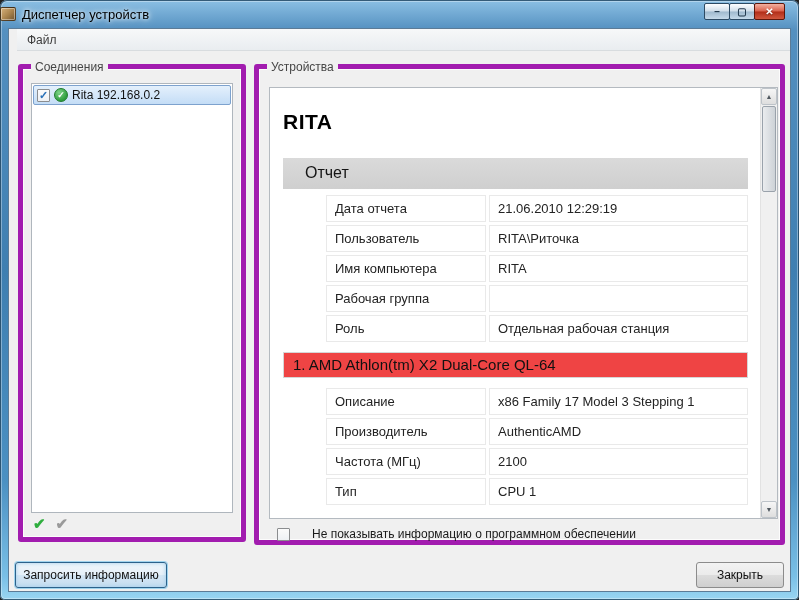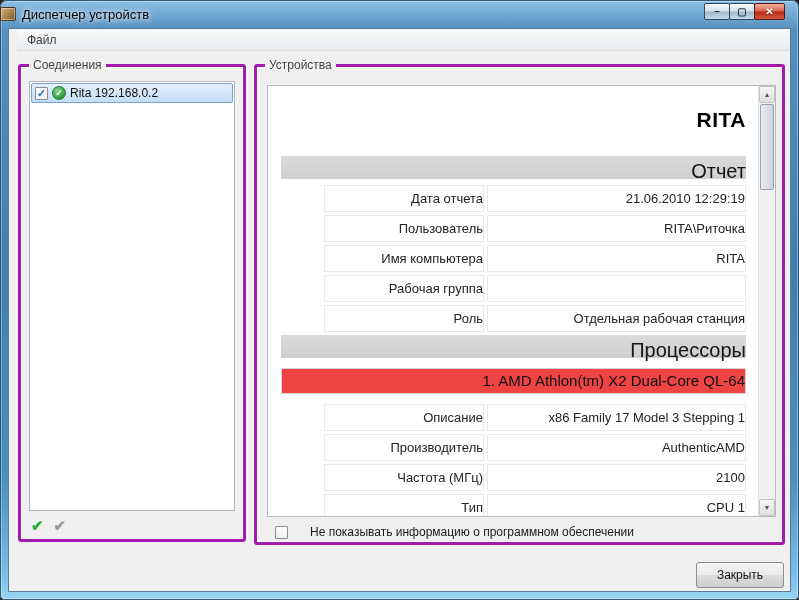--- a/index.html
+++ b/index.html
@@ -31,27 +31,27 @@
   
   .client { position:absolute; left:8px; top:28px; right:8px; bottom:8px;
     background:#f0f0f0; border:1px solid #5c7b96; }
 
   .menubar { position:absolute; left:8px; top:0; right:0; height:22px;
     background:linear-gradient(180deg,#f7f8f9,#e9edf0); border-bottom:1px solid #d8dcdf;
     display:flex; align-items:center; }
   .menu-item { padding:2px 10px; font-size:12px; color:#3c3c3c; }
 
   
-  .groupbox { position:absolute; border:3px solid #a21caf; border-radius:3px;
+  .groupbox { position:absolute; border:5px solid #a21caf; border-radius:3px;
     box-shadow:inset 0 0 0 1px #fcfcfc;text-decoration:underline; }
   .group-label { position:absolute; top:-9px; left:8px; padding:0 4px; background:#f0f0f0;
     font-size:12px; color:#464646; }
 
   .gb-connections { left:9px; top:35px; width:228px; height:478px; }
-  .gb-devices { left:245px; top:35px; width:531px; height:481px;text-align:right; }
+  .gb-devices { left:245px; top:35px; width:531px; height:481px; }
 
   
   .listbox { position:absolute; left:8px; top:14px; right:8px; height:430px;
     background:#fff; border:1px solid #afb6bd; overflow:hidden; }
   .list-item { height:20px; margin:1px; display:flex; align-items:center; gap:4px;
     padding:0 3px; font-size:12px; color:#111; }
   .list-item.selected { background:linear-gradient(180deg,#e4f0fc,#c4ddf6);
     border:1px solid #7da2ce; border-radius:2px; }
   .checkbox { width:13px; height:13px; background:linear-gradient(180deg,#fbfbfb,#eef1f4);
     border:1px solid #8b8d8f; border-radius:1px; display:flex; align-items:center; justify-content:center;
@@ -64,21 +64,21 @@
   .check-ico { font-size:15px; font-weight:bold; line-height:1; }
   .check-ico.green { color:#2fae3e; }
   .check-ico.gray { color:#9a9a9a; }
 
   
   .report { position:absolute; left:10px; top:18px; width:509px; height:432px;
     background:#fff; border:1px solid #b4bac0; overflow:hidden; }
   .report-content { position:absolute; left:0; top:0; right:17px; bottom:0;
     padding:14px 12px 0 13px; overflow:hidden;border-radius:17px; }
   .report-content h1 { font-size:21px; font-weight:bold; letter-spacing:.5px; color:#000; margin:8px 0 24px; }
-  .section-bar { height:23px; line-height:30px; padding-left:3px; font-size:20px; color:#151515;
+  .section-bar { height:31px; line-height:30px; padding-left:22px; font-size:16px; color:#151515;
     background:linear-gradient(180deg,#dadada,#cfcfcf); }
   .sub-bar { height:26px; line-height:24px; padding-left:9px; font-size:15px; color:#111;
     background:#ef4444; border:1px solid #d6d6d6; margin:10px 0; }
   .rtable { margin-top:6px;padding-left:43px; }
   .row { display:flex; margin-bottom:3px; }
   .cell { border:1px solid #e9e9e9; background:#fff; height:27px; line-height:25px;
     padding-left:8px; font-size:13px; color:#232323; white-space:nowrap; overflow:hidden; }
   .cell.lab { width:160px; margin-right:3px; flex:0 0 auto; }
   .cell.val { flex:1; }
 
@@ -177,21 +177,20 @@
             <div class="row">
               <div class="cell lab">Рабочая группа</div>
               <div class="cell val"></div>
             </div>
             <div class="row">
               <div class="cell lab">Роль</div>
               <div class="cell val">Отдельная рабочая станция</div>
             </div>
           </div>
 
-          <div class="section-bar">Процессоры</div>
           <div class="sub-bar">1. AMD Athlon(tm) X2 Dual-Core QL-64</div>
           <div class="rtable">
             <div class="row">
               <div class="cell lab">Описание</div>
               <div class="cell val">x86 Family 17 Model 3 Stepping 1</div>
             </div>
             <div class="row">
               <div class="cell lab">Производитель</div>
               <div class="cell val">AuthenticAMD</div>
             </div>
@@ -216,16 +215,17 @@
             </div>
         </div>
       </div>
 
       <label class="cb-row">
         <span class="checkbox"></span>
         <span>Не показывать информацию о программном обеспечении</span>
       </label>
     </div>
 
+    <button class="btn primary">Запросить информацию</button>
     <button class="btn close-btn">Закрыть</button>
 
   </div>
 </div>
 
 </body></html>

